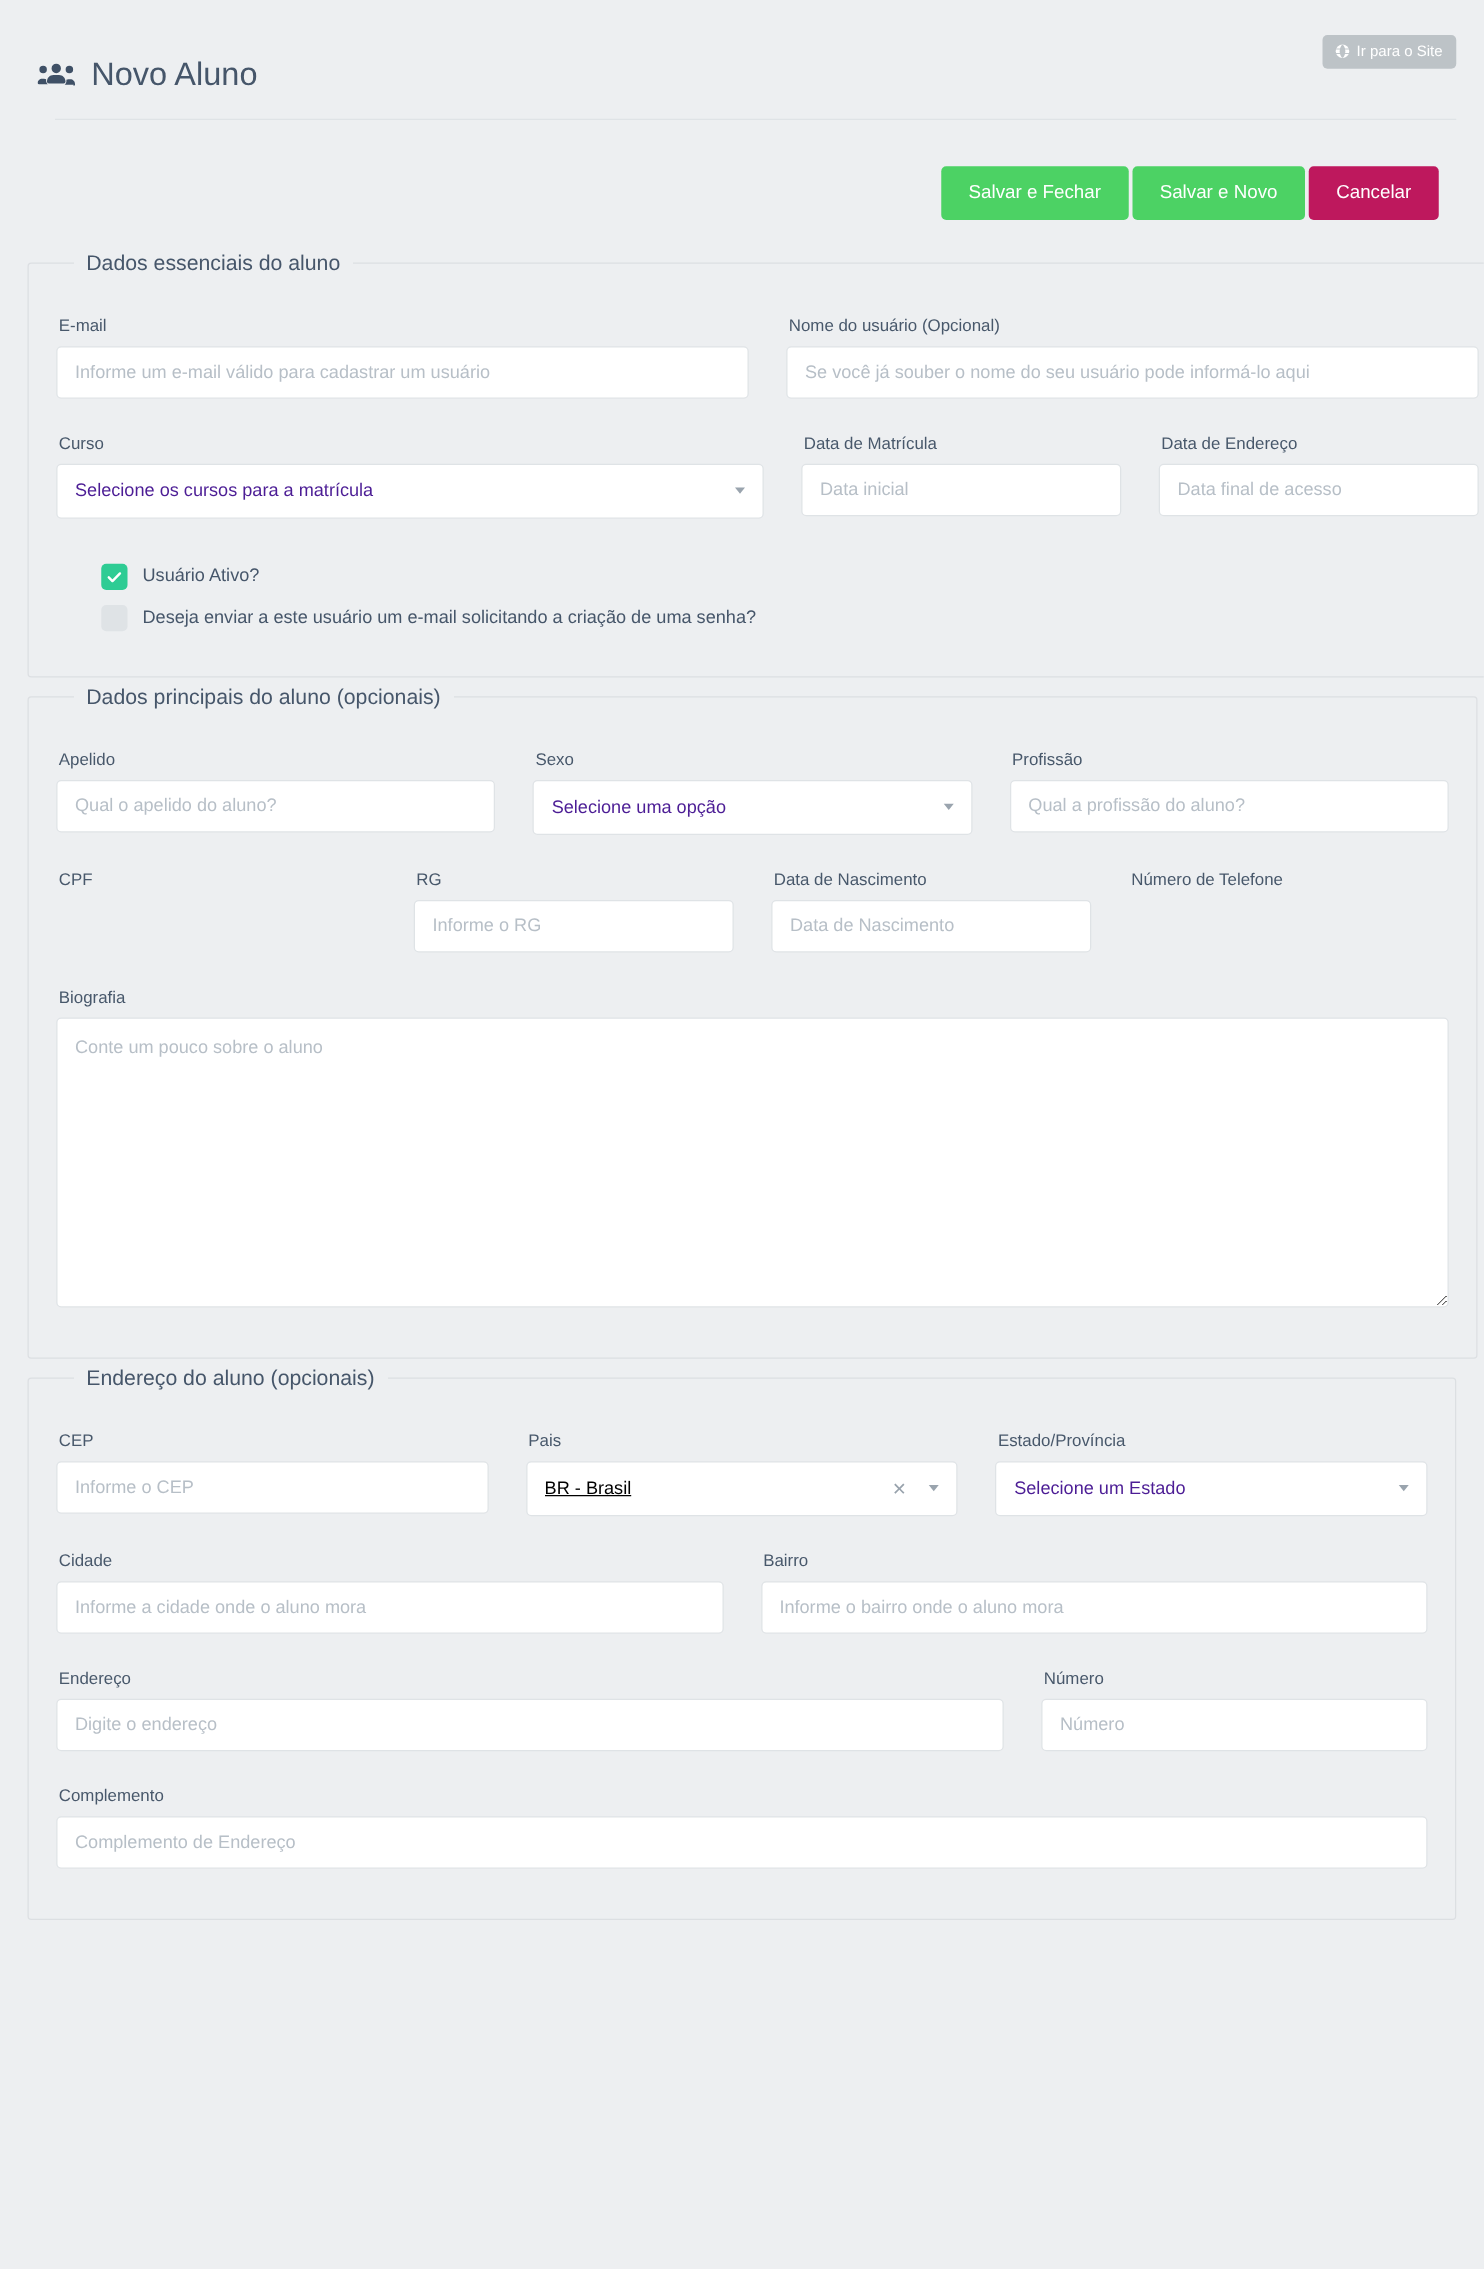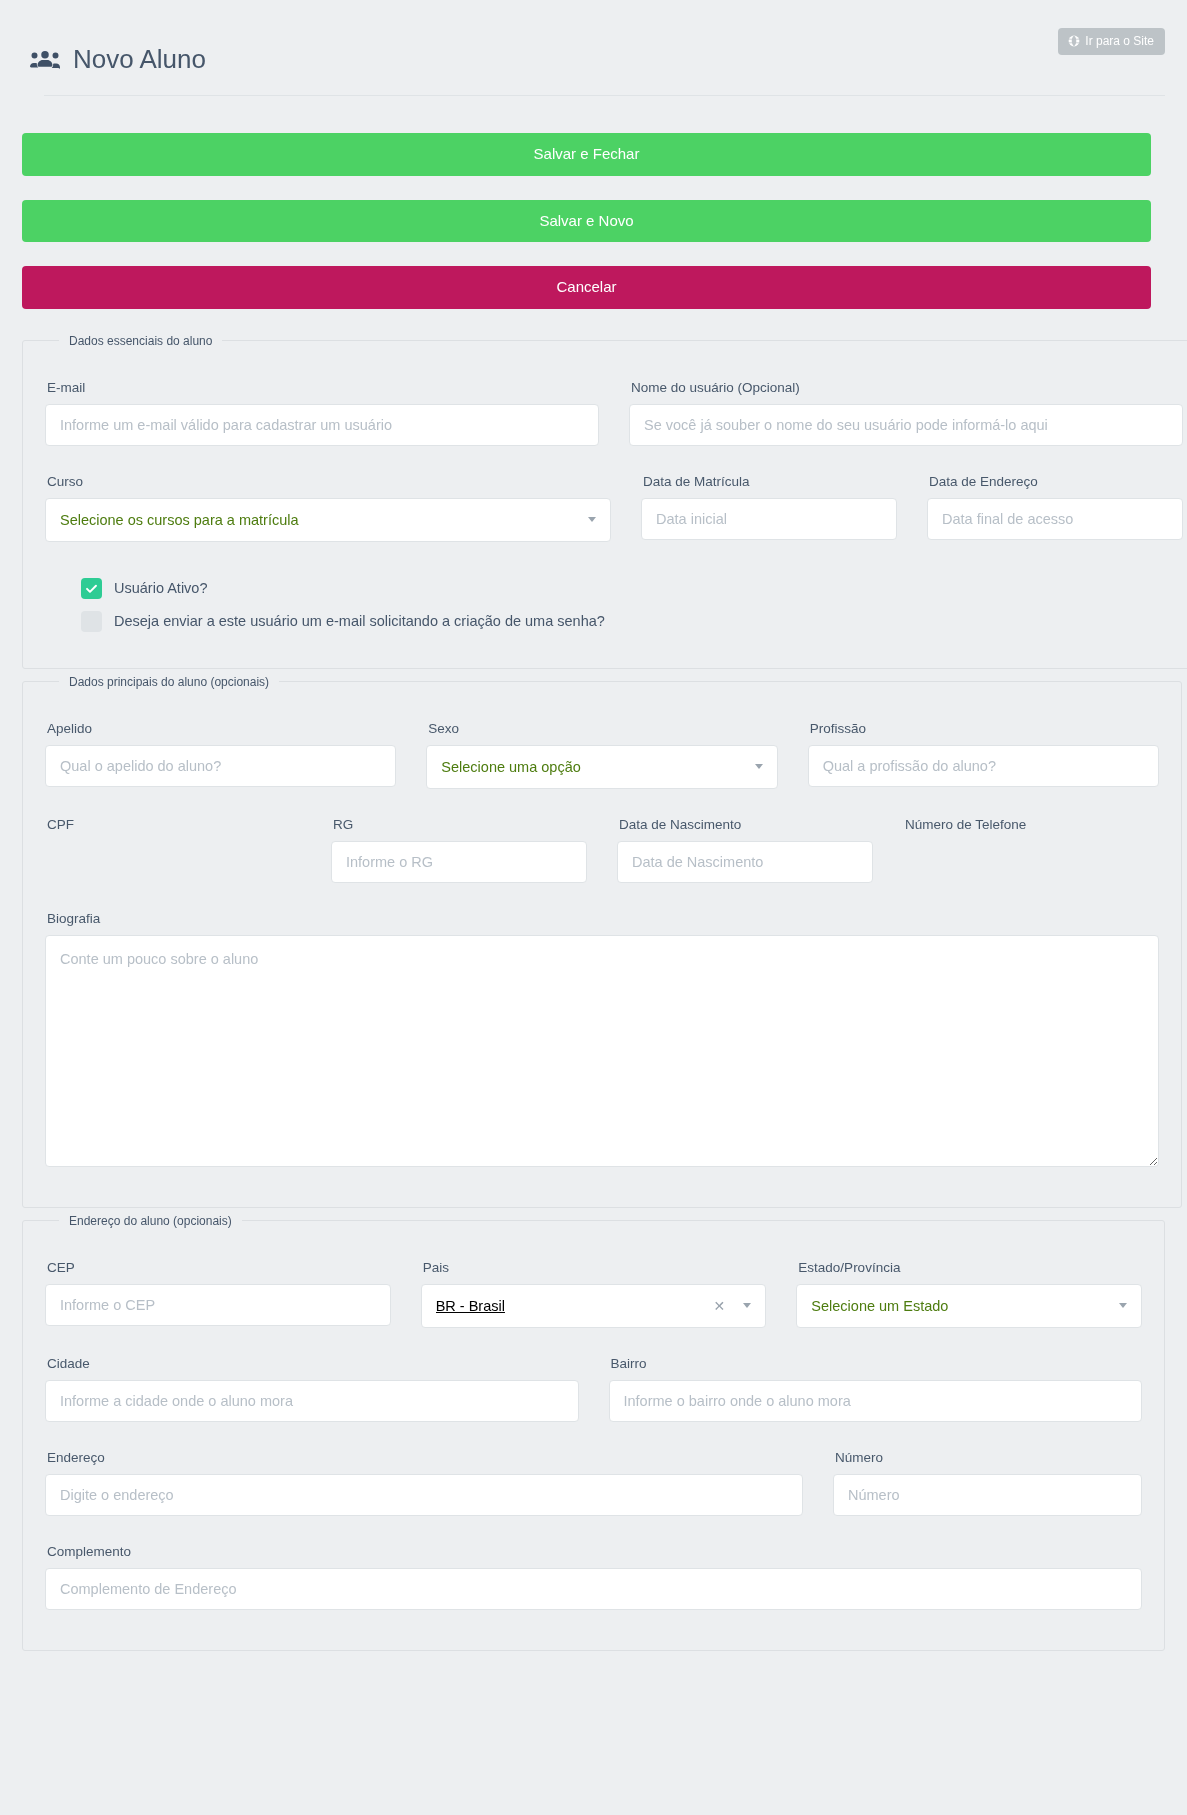--- a/index.html
+++ b/index.html
@@ -37,43 +37,42 @@
   }
   .globe-icon { width: 12px; height: 12px; display:block; }
 
   .title-rule {
     border: none; border-top: 1px solid #dfe3e6;
     margin: 0 0 0 22px;
   }
 
   
   .actions {
-    display: flex; justify-content: flex-end; gap: 24px;
+    display: flex; justify-content: flex-end; gap: 3px;
     padding: 37px 14px 25px 0;
-    flex-direction: column;
   }
   .btn {
     border: none; border-radius: 4px;
     font-size: 15px; font-family: "Liberation Sans", sans-serif;
     color: #ffffff; padding: 13px 22px;
     cursor: pointer; line-height: 1.1;
   }
   .btn-green { background: #4cd264; }
   .btn-grey  { background: #be185d; }
 
   
   fieldset.panel {
     border: 1px solid #dcdfe2;
     border-radius: 3px;
     margin: 0 0 6px 0;
     padding: 18px 22px 26px 22px;
     background: transparent;
   }
   fieldset.panel legend {
-    font-size: 12px; color: #46566a; font-weight: 400;
+    font-size: 17px; color: #46566a; font-weight: 400;
     padding: 0 10px; margin-left: 14px;
   }
 
   
   .row { display: flex; gap: 30px; margin-bottom: 4px; }
   .field { display: flex; flex-direction: column; padding: 14px 0 10px 0; }
   .f-1  { flex: 1 1 0; }
   .f-half { width: 566px; }
   .f-quarter { width: 256px; }
 
@@ -85,21 +84,21 @@
   .control {
     background: #ffffff;
     border: 1px solid #dfe3e6;
     border-radius: 4px;
     height: 42px;
     display: flex; align-items: center;
     padding: 0 14px;
     font-size: 14.5px;
     position: relative;
   }
-  .control .ph { color: #4d7c0f; }
+  .control .ph { color: #4c1d95; }
   .control .val { color: #000000; text-decoration: underline; }
   .control.tall { height: 44px; }
 
   input.control, textarea.control {
     font-family: "Liberation Sans", sans-serif;
     color: #1d4ed8; outline: none; width: 100%;
   }
   input.control::placeholder, textarea.control::placeholder { color: #b7bfc7; }
   textarea.control {
     height: 232px; padding: 13px 14px;

